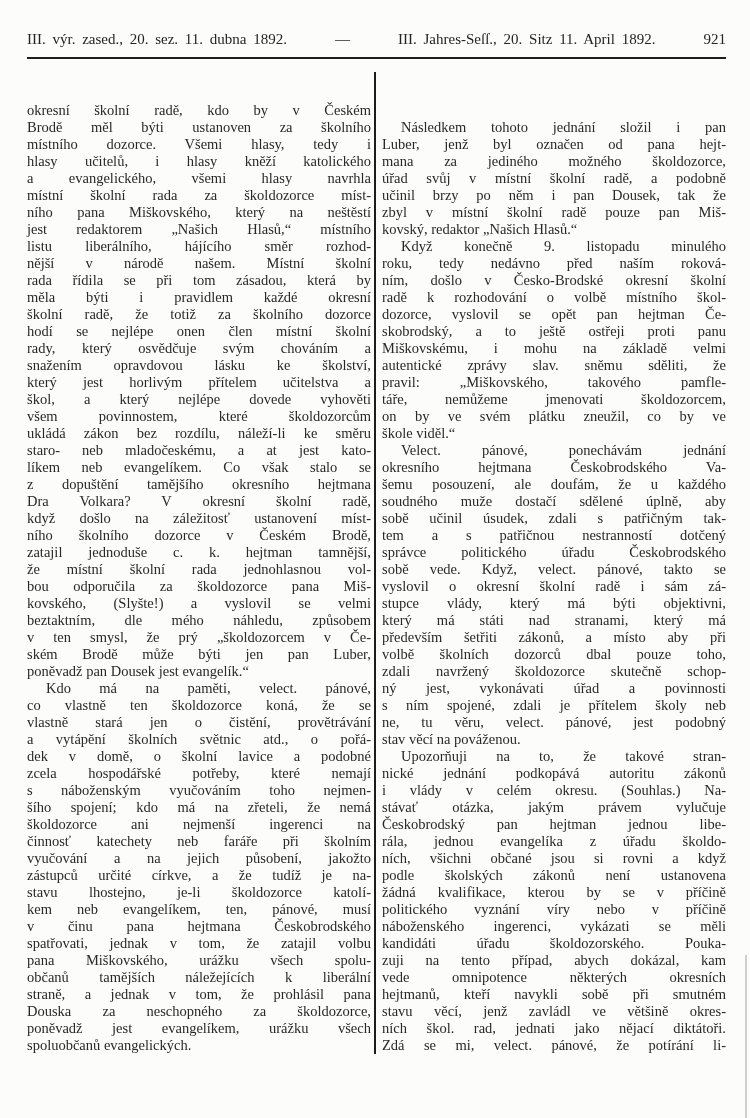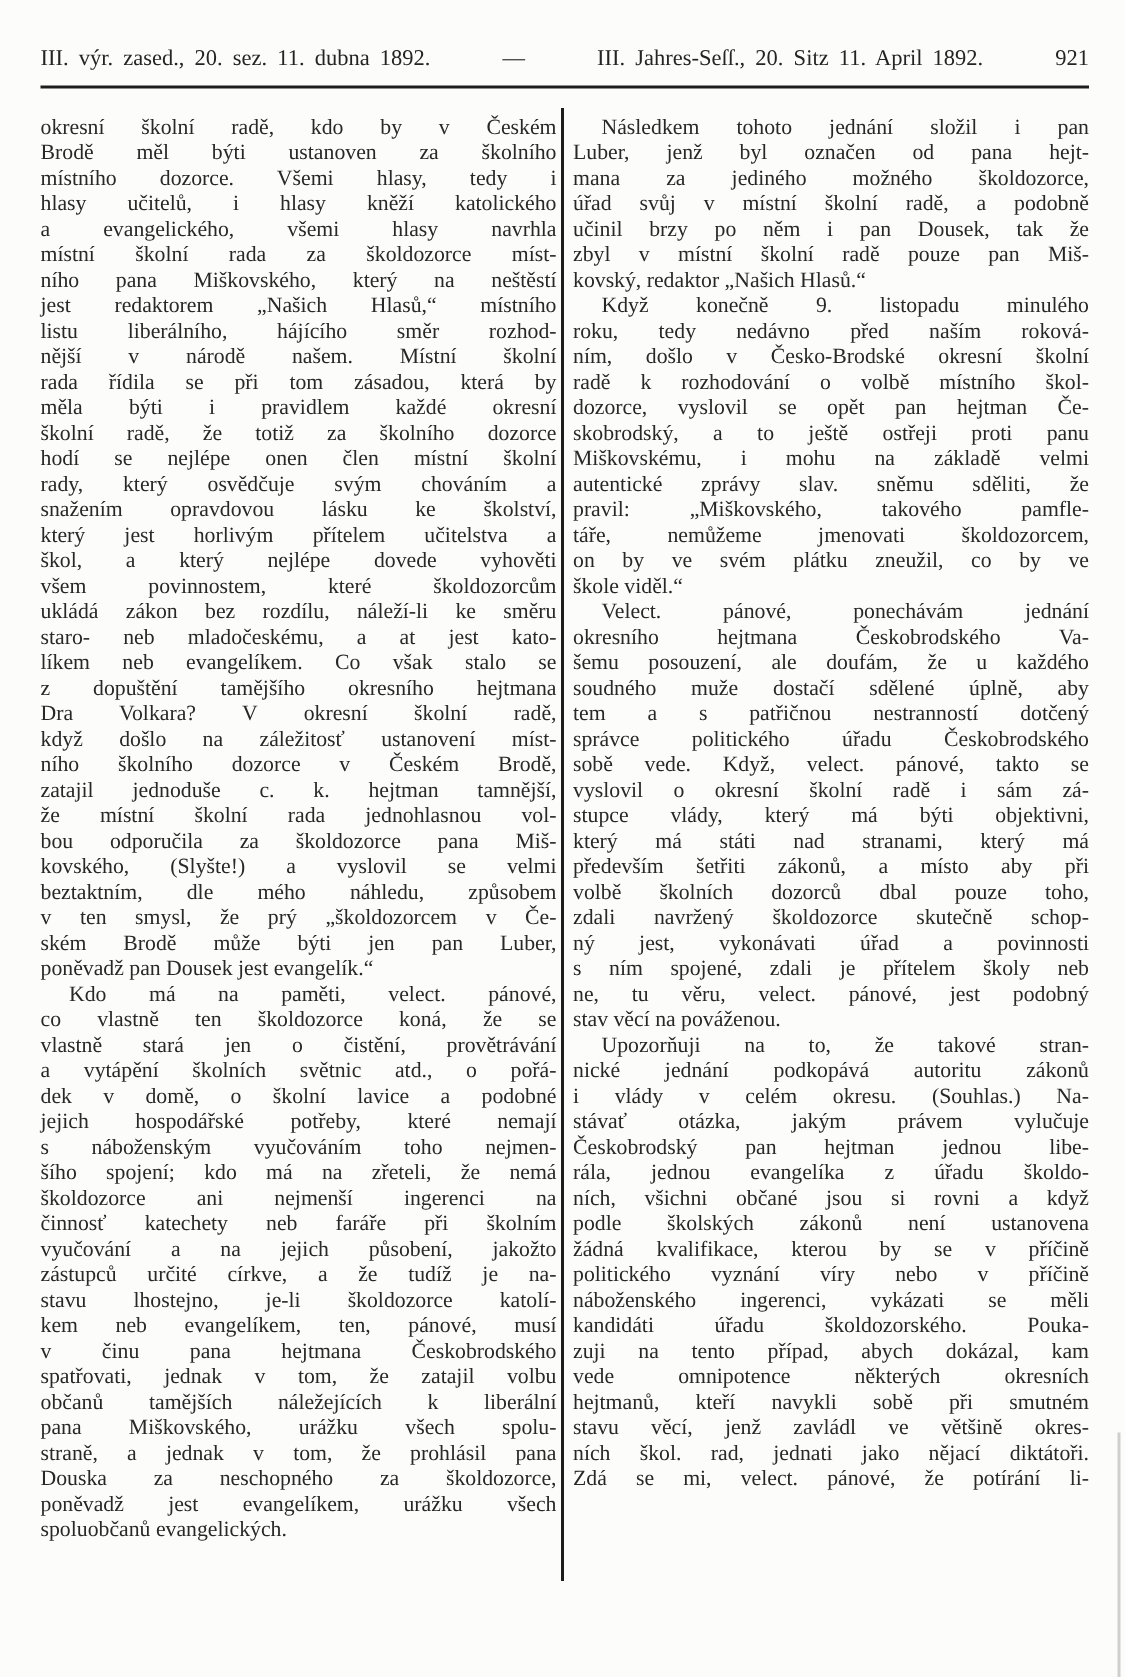--- a/index.html
+++ b/index.html
@@ -31,20 +31,21 @@
   .header-line .seg { word-spacing: 3px; text-align: right; }
   .header-rule {
     height: 2px;
     background: #1d1d1d;
     margin-top: 7px;
   }
   .text-block {
     position: relative;
     display: flex;
     margin-top: 18px;
+    align-items: flex-end;
   }
   .column {
     width: 344px;
     font-size: 14.5px;
     line-height: 17px;
     color: #282828;
   }
   .column-left { margin-right: 3px; }
   .column-right { margin-left: 6px; }
   .col-divider {
@@ -127,33 +128,33 @@
           <div class="line">v ten smysl, že prý „školdozorcem v Če-</div>
           <div class="line">ském Brodě může býti jen pan Luber,</div>
           <div class="line last">poněvadž pan Dousek jest evangelík.“</div>
         </div>
         <div class="paragraph">
           <div class="line indent">Kdo má na paměti, velect. pánové,</div>
           <div class="line">co vlastně ten školdozorce koná, že se</div>
           <div class="line">vlastně stará jen o čistění, provětrávání</div>
           <div class="line">a vytápění školních světnic atd., o pořá-</div>
           <div class="line">dek v domě, o školní lavice a podobné</div>
-          <div class="line">jejich hospodářské potřeby, které nemají</div>
+          <div class="line">zcela hospodářské potřeby, které nemají</div>
           <div class="line">s náboženským vyučováním toho nejmen-</div>
           <div class="line">šího spojení; kdo má na zřeteli, že nemá</div>
           <div class="line">školdozorce ani nejmenší ingerenci na</div>
           <div class="line">činnosť katechety neb faráře při školním</div>
           <div class="line">vyučování a na jejich působení, jakožto</div>
           <div class="line">zástupců určité církve, a že tudíž je na-</div>
           <div class="line">stavu lhostejno, je-li školdozorce katolí-</div>
           <div class="line">kem neb evangelíkem, ten, pánové, musí</div>
           <div class="line">v činu pana hejtmana Českobrodského</div>
           <div class="line">spatřovati, jednak v tom, že zatajil volbu</div>
+          <div class="line">pana Miškovského, urážku všech spolu-</div>
           <div class="line">občanů tamějších náležejících k liberální</div>
-          <div class="line">pana Miškovského, urážku všech spolu-</div>
           <div class="line">straně, a jednak v tom, že prohlásil pana</div>
           <div class="line">Douska za neschopného za školdozorce,</div>
           <div class="line">poněvadž jest evangelíkem, urážku všech</div>
           <div class="line last">spoluobčanů evangelických.</div>
         </div>
       </div>
     <div class="col-divider"></div>
     <div class="column column-right">
         <div class="paragraph">
           <div class="line indent">Následkem tohoto jednání složil i pan</div>
@@ -176,20 +177,21 @@
           <div class="line">pravil: „Miškovského, takového pamfle-</div>
           <div class="line">táře, nemůžeme jmenovati školdozorcem,</div>
           <div class="line">on by ve svém plátku zneužil, co by ve</div>
           <div class="line last">škole viděl.“</div>
         </div>
         <div class="paragraph">
           <div class="line indent">Velect. pánové, ponechávám jednání</div>
           <div class="line">okresního hejtmana Českobrodského Va-</div>
           <div class="line">šemu posouzení, ale doufám, že u každého</div>
           <div class="line">soudného muže dostačí sdělené úplně, aby</div>
+          <div class="line">sobě učinil úsudek, zdali s patřičným tak-</div>
           <div class="line">tem a s patřičnou nestranností dotčený</div>
           <div class="line">správce politického úřadu Českobrodského</div>
           <div class="line">sobě vede. Když, velect. pánové, takto se</div>
           <div class="line">vyslovil o okresní školní radě i sám zá-</div>
           <div class="line">stupce vlády, který má býti objektivni,</div>
           <div class="line">který má státi nad stranami, který má</div>
           <div class="line">především šetřiti zákonů, a místo aby při</div>
           <div class="line">volbě školních dozorců dbal pouze toho,</div>
           <div class="line">zdali navržený školdozorce skutečně schop-</div>
           <div class="line">ný jest, vykonávati úřad a povinnosti</div>

